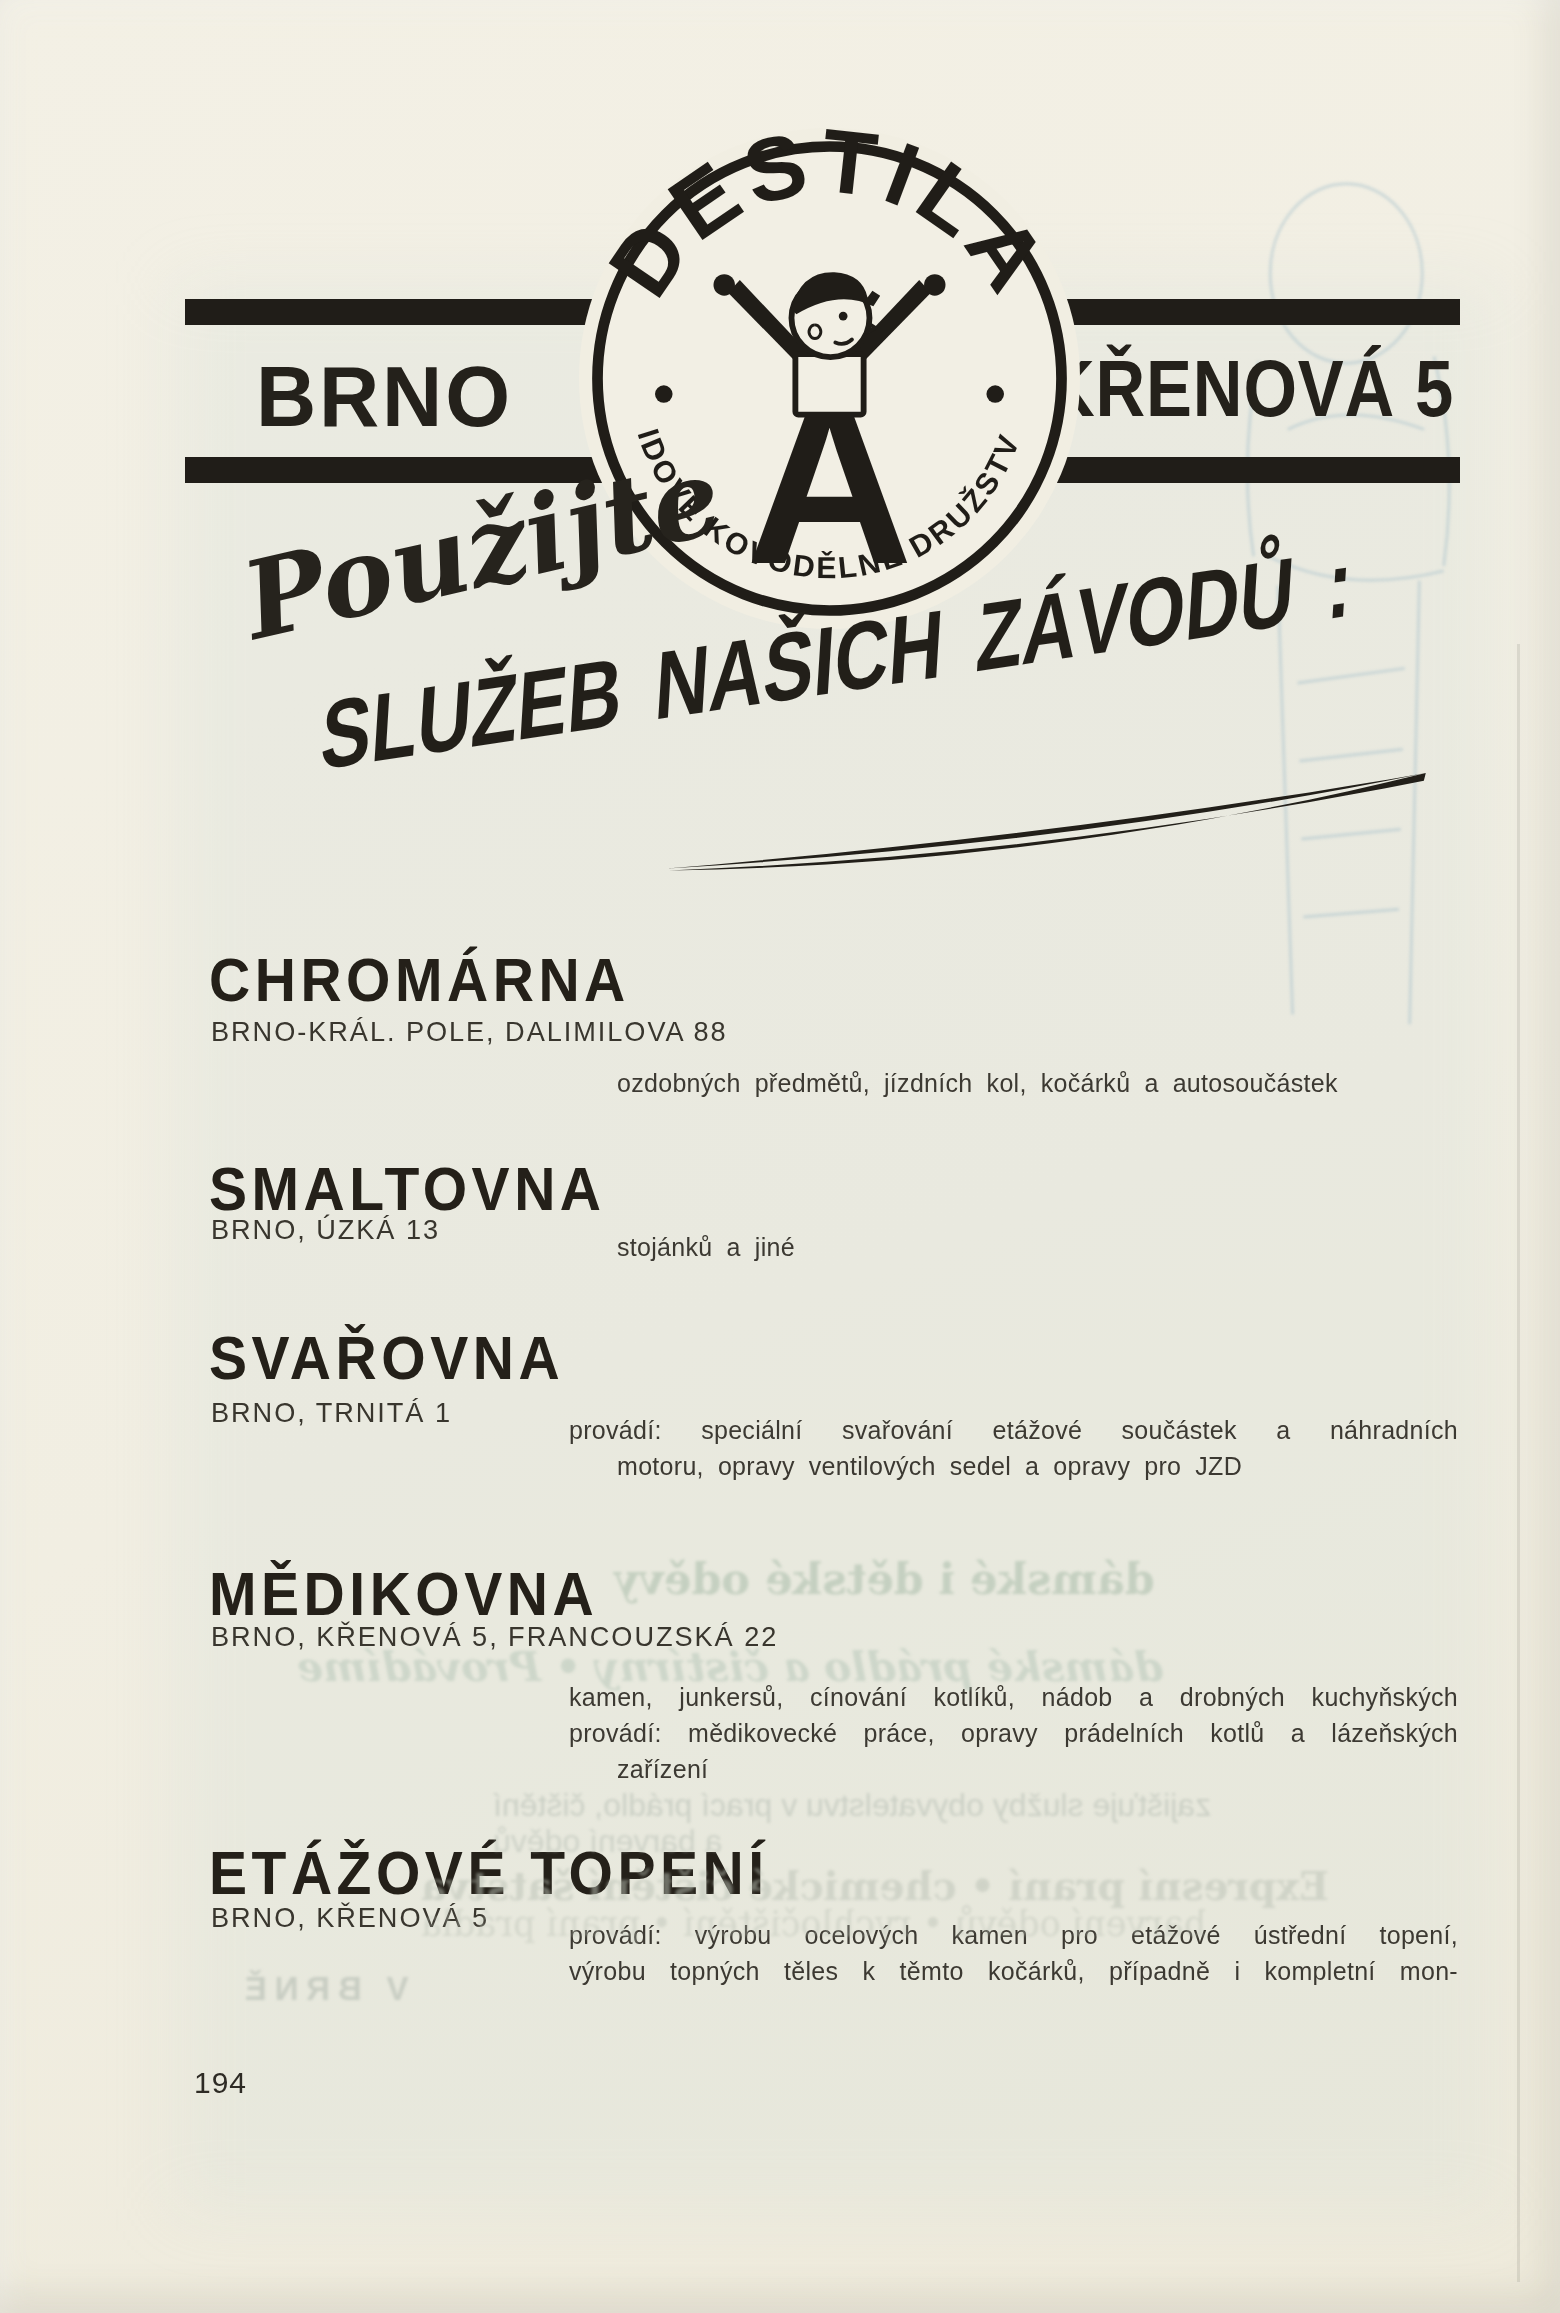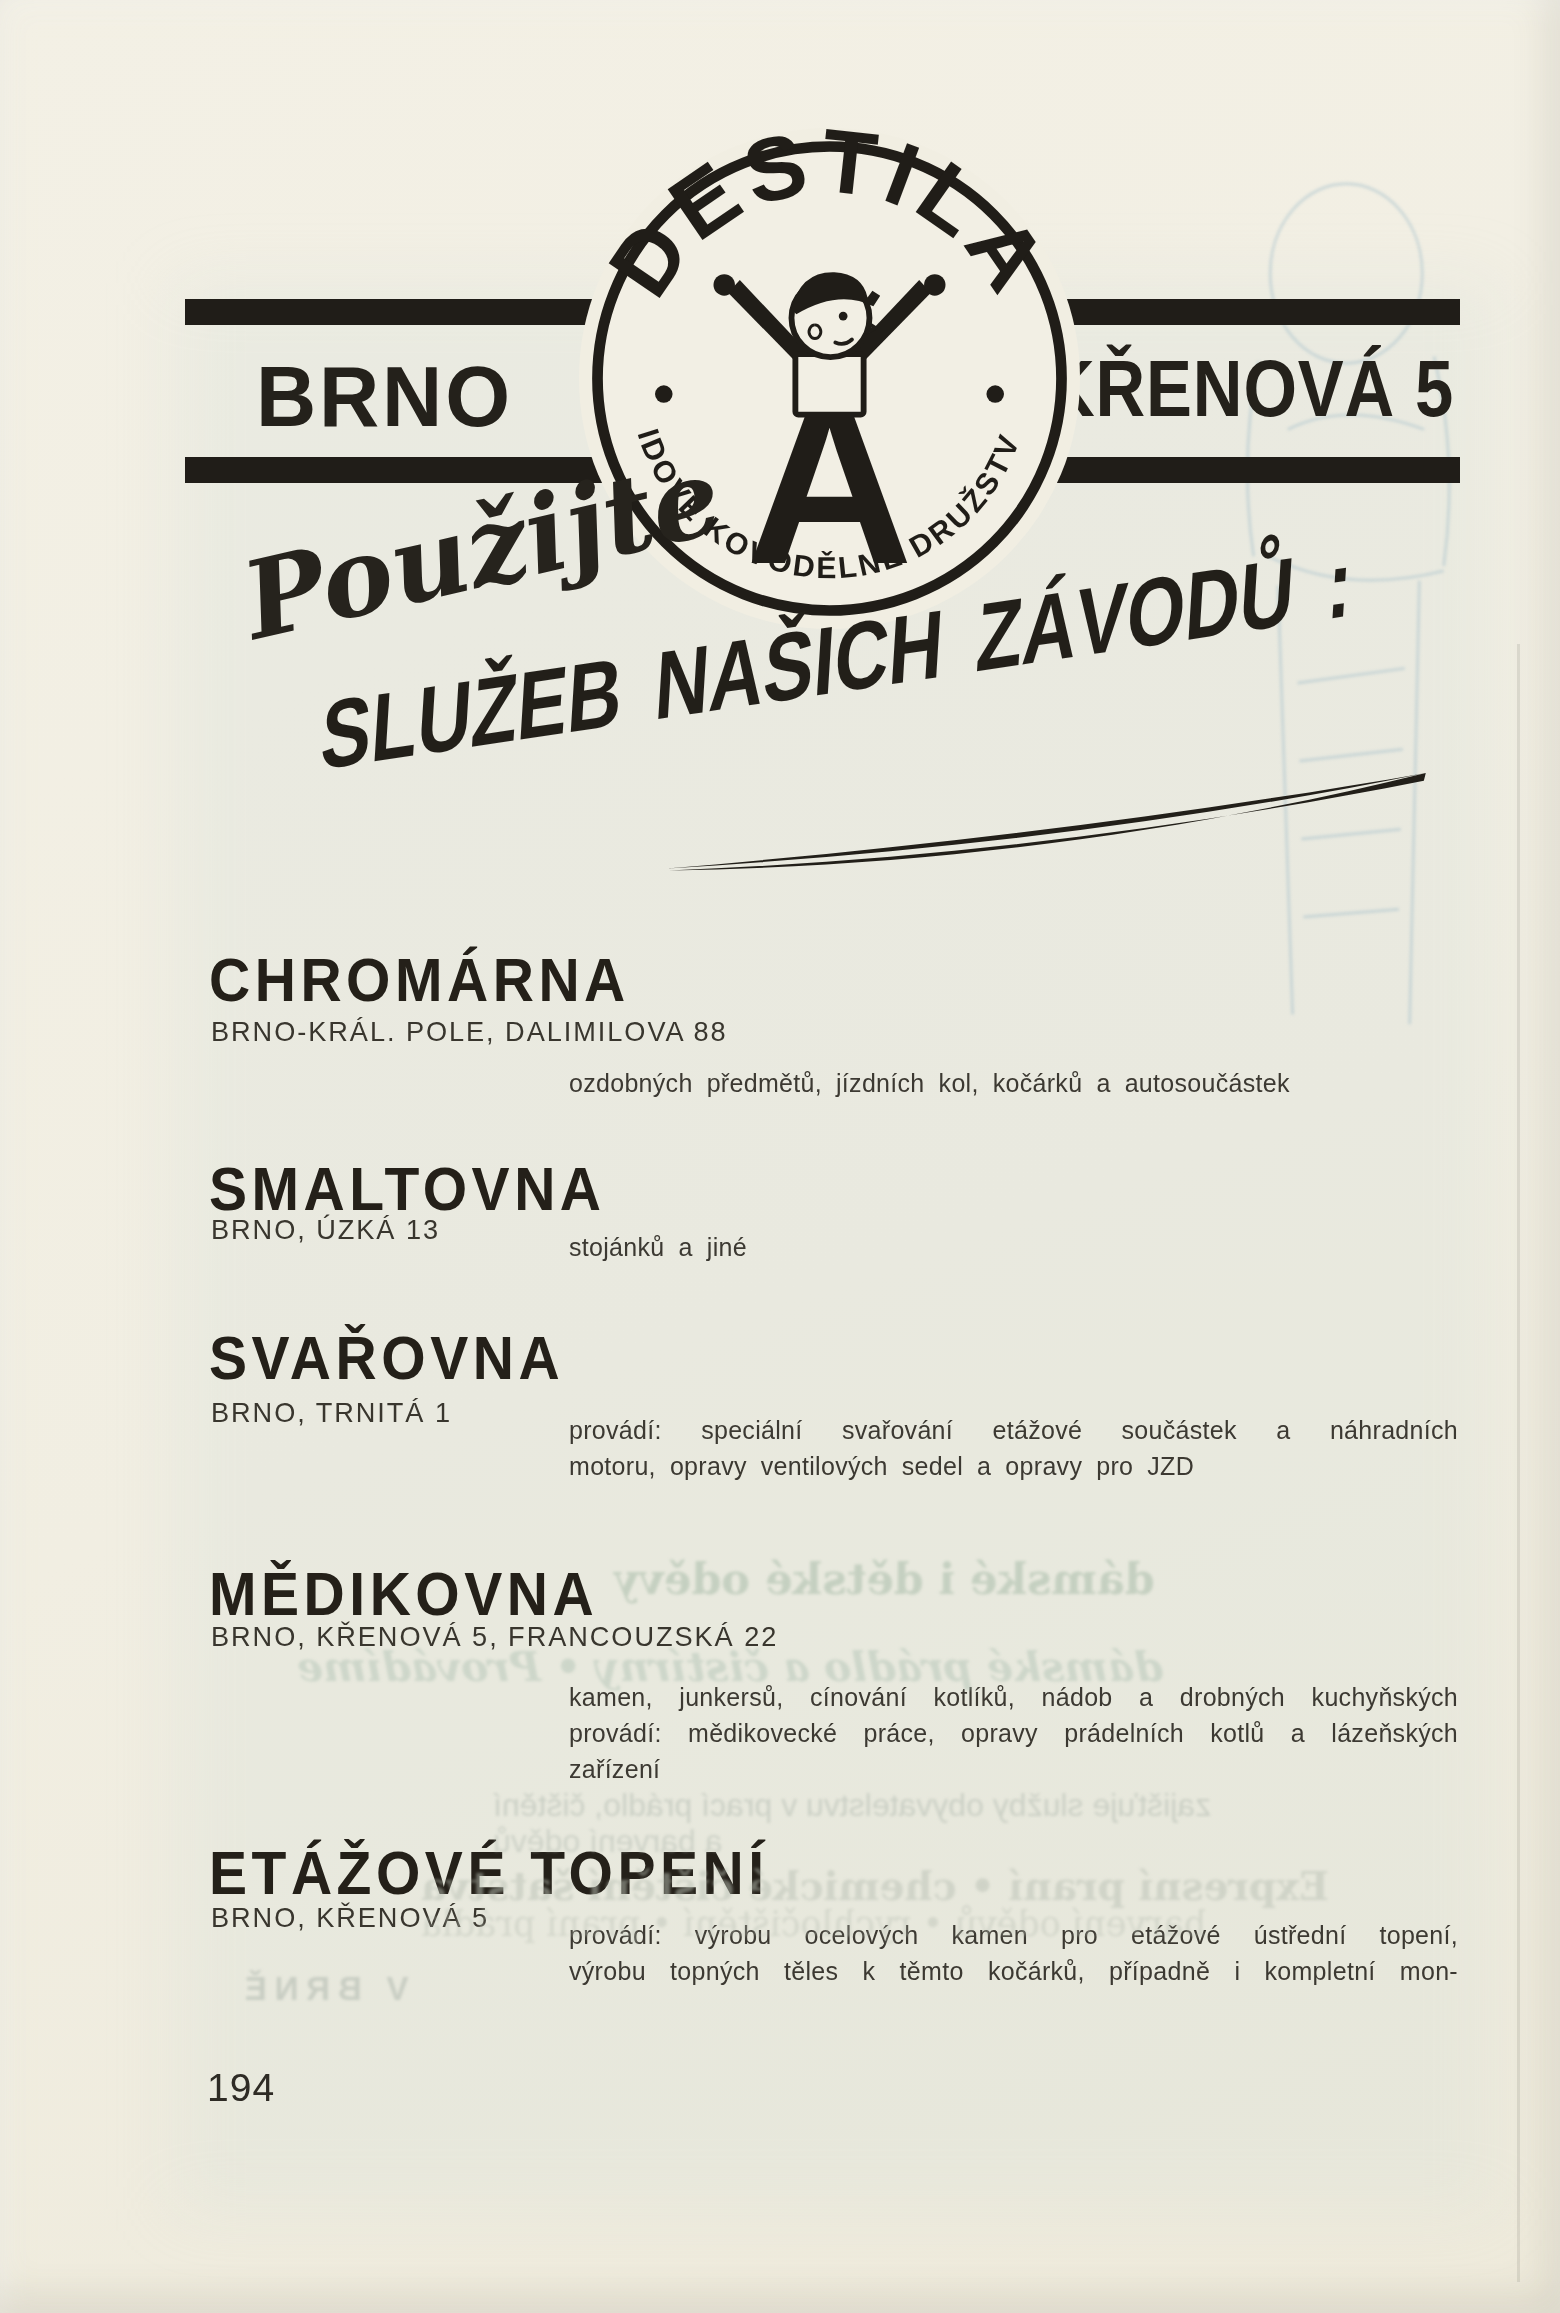--- a/index.html
+++ b/index.html
@@ -25,22 +25,22 @@
   #caps-line{left:318px;top:683px;font-size:95px;font-weight:800;color:#221f19;white-space:nowrap;
              transform:rotate(-8.5deg) skewX(-12deg) scaleX(.8);transform-origin:left bottom;z-index:4;letter-spacing:0;word-spacing:15.6px;}
   #swoosh{left:632px;top:759px;width:825px;height:137px;z-index:3;}
   
   .sec-title{left:209px;font-size:62px;font-weight:800;letter-spacing:4.9px;color:#242019;
              transform:scaleX(.92);transform-origin:left top;white-space:nowrap;}
   .sec-addr{left:211px;font-size:28px;letter-spacing:2px;color:#39362e;transform:scaleX(.97);transform-origin:left top;white-space:nowrap;}
   .sec-desc{left:569px;width:889px;}
   .desc-line{font-size:25px;line-height:36px;color:#3c3932;word-spacing:6.8px;letter-spacing:0.3px;
              text-align:justify;text-align-last:justify;}
-  .desc-line.last{text-align-last:left;}
-  #page-number{left:207px;top:2066px;font-size:39px;letter-spacing:1px;color:#2e2b25;}
+  .desc-line.last{text-align-last:left;margin-left:48px;}
+  #page-number{left:194px;top:2066px;font-size:30px;letter-spacing:1px;color:#2e2b25;}
   
   .ghost{transform:scaleX(-1);filter:blur(1.4px);white-space:nowrap;pointer-events:none;}
   .g-serif{font-family:"DejaVu Serif",serif;}
   #g0{left:614px;top:1554px;font-size:43px;font-weight:700;color:#aec0ae;opacity:.6;}
   #g1{left:297px;top:1643px;font-size:41px;font-weight:700;font-style:italic;color:#b3c4b6;opacity:.5;}
   #g2{left:493px;top:1787px;font-size:32px;color:#b4bcb2;opacity:.55;}
   #g3{left:493px;top:1823px;font-size:32px;color:#b4bcb2;opacity:.5;}
   #g4{left:421px;top:1863px;font-size:39px;font-weight:700;color:#b9c0b4;opacity:.5;}
   #g5{left:421px;top:1904px;font-size:35px;color:#bcc2b6;opacity:.45;}
   #g6{left:237px;top:1970px;font-size:33px;font-weight:700;letter-spacing:7.8px;color:#b4bcb2;opacity:.6;}

